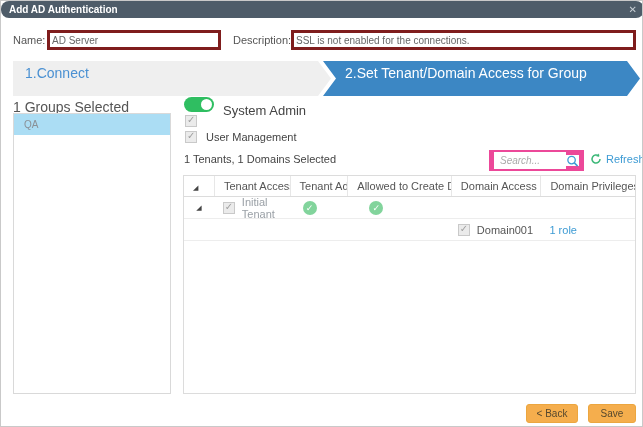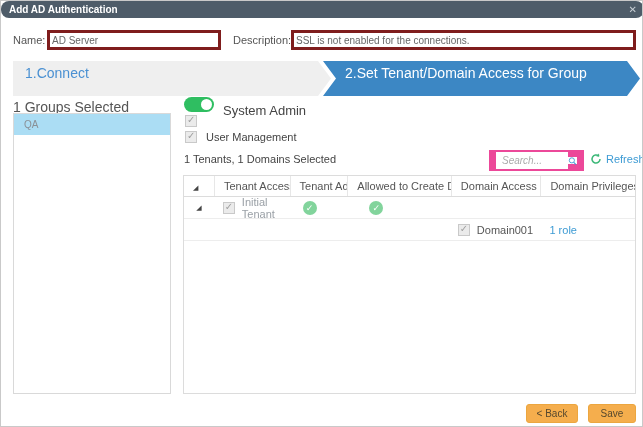--- a/index.html
+++ b/index.html
@@ -79,21 +79,21 @@
   .checkbox::after {
     content: "✓"; position: absolute; left: 1px; top: -2px;
     font-size: 10px; color: #9f9f9f;
   }
   .cb-label { font-size: 11px; color: #444; margin-left: 9px; }
 
   
   .summary { left: 183px; top: 152px; font-size: 11px; color: #444; }
   .searchbox {
     left: 488px; top: 149px; width: 95px; height: 21px;
-    border: 7px solid #ec4899; background: #fff; display: flex; align-items: center;
+    border: 5px solid #ec4899; background: #fff; display: flex; align-items: center;
   }
   .searchbox input {
     border: none; outline: none; width: 72px; height: 17px;
     font-size: 10px; font-style: italic; color: #777; padding-left: 6px;
     font-family: "Liberation Sans", sans-serif;
   }
   .searchbox input::placeholder { color: #aaa; font-style: italic; }
   .refresh { left: 589px; top: 152px; display: flex; align-items: center; cursor: pointer; }
   .refresh-label { font-size: 11px; color: #3d9bd4; margin-left: 4px; }
 

